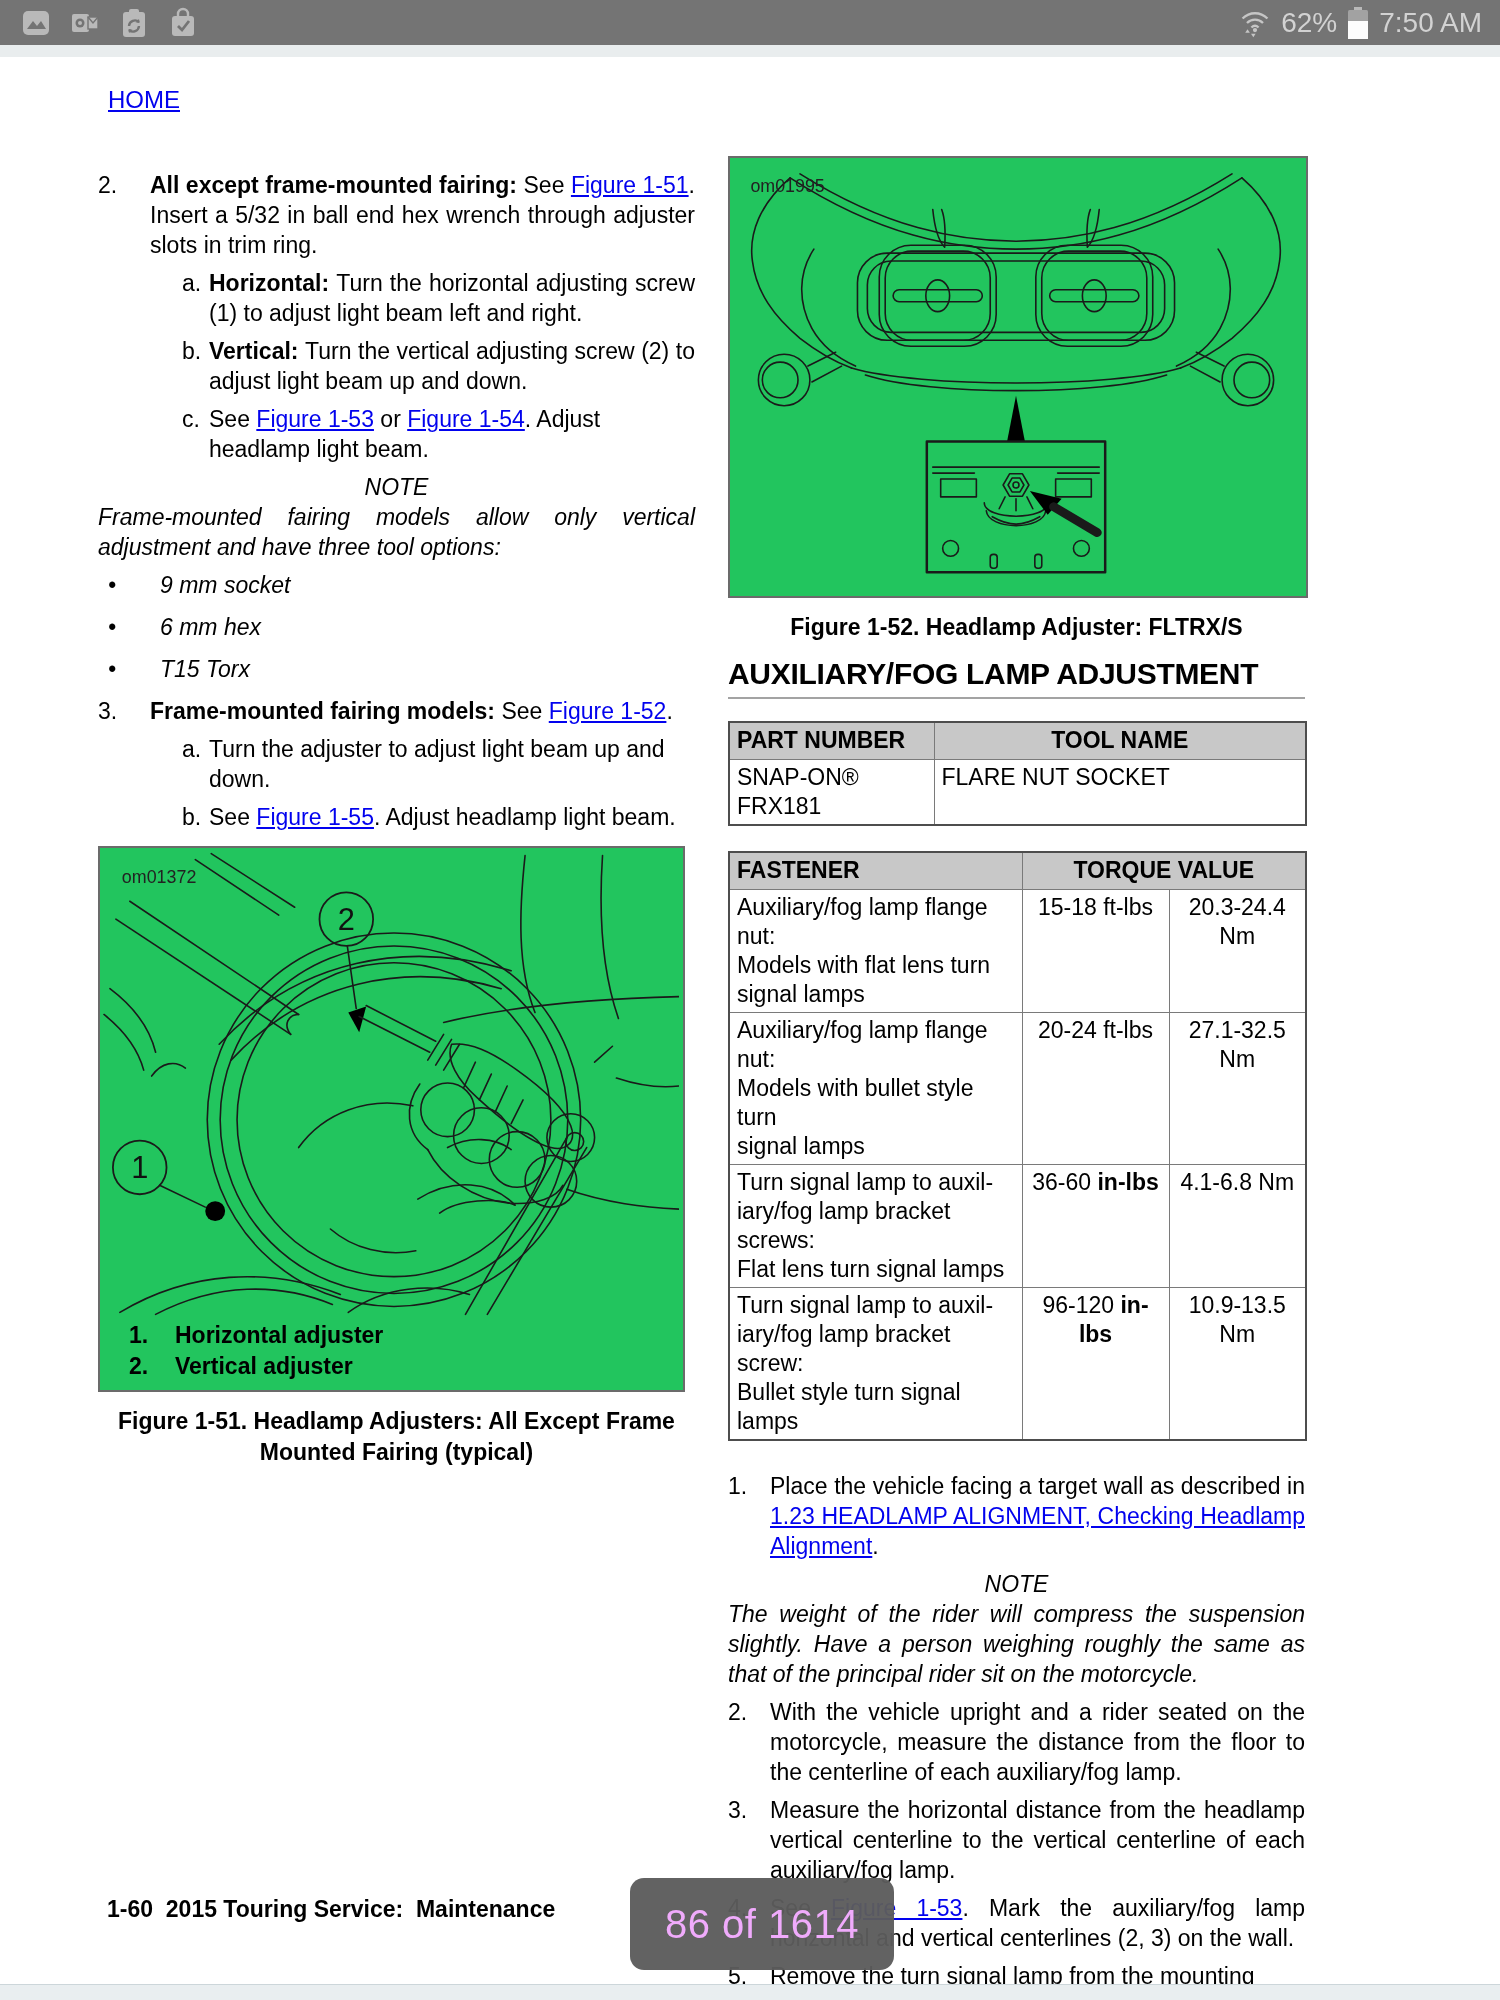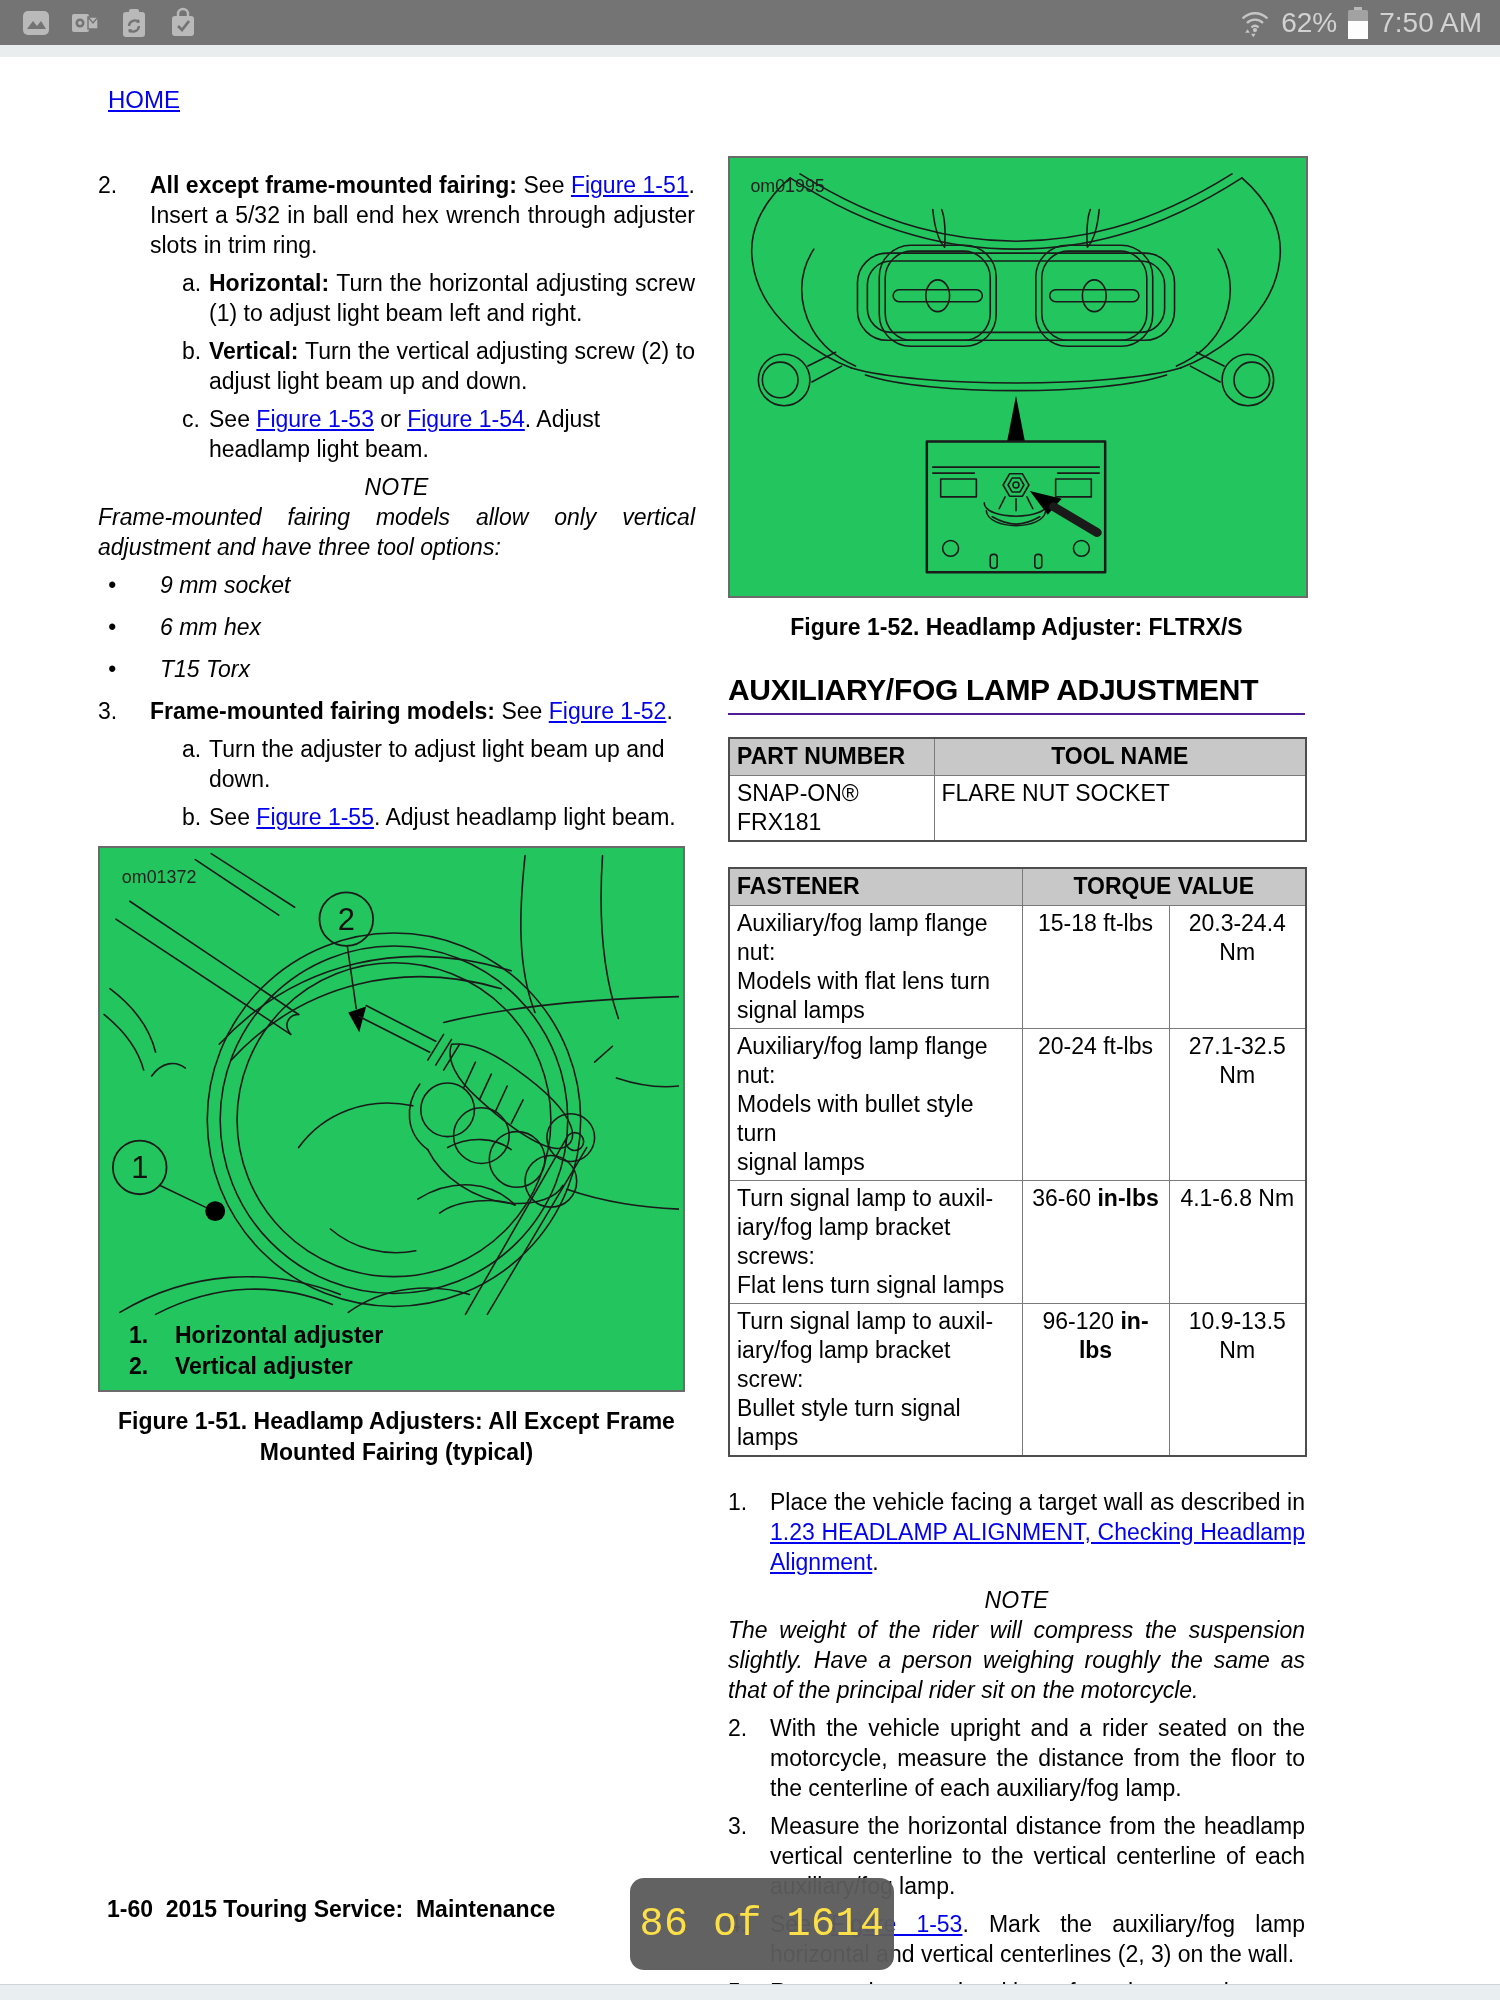--- a/index.html
+++ b/index.html
@@ -36,36 +36,36 @@
   .figbox{border:2px solid #6b6b6b;background:#22c55e;}
   .fig51{width:583px;margin-top:14px;}
   .fig51 svg{display:block;}
   .legend{padding:2px 0 8px 29px;}
   .leg-row{font-size:23px;line-height:31px;font-weight:bold;display:flex;}
   .leg-num{flex:0 0 46px;}
   .caption{font-weight:bold;font-size:23px;line-height:31px;text-align:center;margin-top:14px;}
   .cap51{max-width:560px;margin-left:auto;margin-right:auto;}
   .fig52{width:576px;height:438px;}
   
-  .sec-head{font-size:30px;font-weight:bold;letter-spacing:-0.3px;margin-top:32px;
-            padding-bottom:8px;border-bottom:2px solid #4c1d95;}
+  .sec-head{font-size:30px;font-weight:bold;letter-spacing:-0.3px;margin-top:16px;
+            padding-bottom:8px;border-bottom:2px solid #a3a3a3;}
   table{border-collapse:collapse;table-layout:fixed;width:577px;font-size:23px;}
   .tool-table{margin-top:22px;}
   .torque-table{margin-top:25px;}
   th,td{border:1px solid #7a7a7a;padding:3px 7px;vertical-align:top;line-height:29px;}
   table{border:2px solid #4d4d4d;}
   th{background:#c8c8c8;font-weight:bold;text-align:left;height:30px;}
   th.center,td.center{text-align:center;}
   .cell-pre{white-space:pre-line;}
   .steps{margin-top:30px;}
   
   .footer-label{position:absolute;left:107px;top:1896px;font-size:23px;font-weight:bold;white-space:pre-wrap;}
   .pill{position:absolute;left:630px;top:1878px;width:264px;height:92px;border-radius:14px;
-        background:rgba(92,92,92,0.96);color:#fde047;font-size:40px;display:flex;
-        align-items:center;justify-content:center;letter-spacing:0.5px;font-family:Liberation Mono, monospace;}
+        background:rgba(92,92,92,0.96);color:#f0abfc;font-size:40px;display:flex;
+        align-items:center;justify-content:center;letter-spacing:0.5px;}
   svg text{font-family:"Liberation Sans",sans-serif;}
   .lineart{stroke:#1a1a1a;fill:none;stroke-width:1.6;stroke-linecap:round;stroke-linejoin:round;}
 </style>
 </head>
 <body>
 
 <div class="screen">
 
   <div class="statusbar">
     <div class="sb-left">

